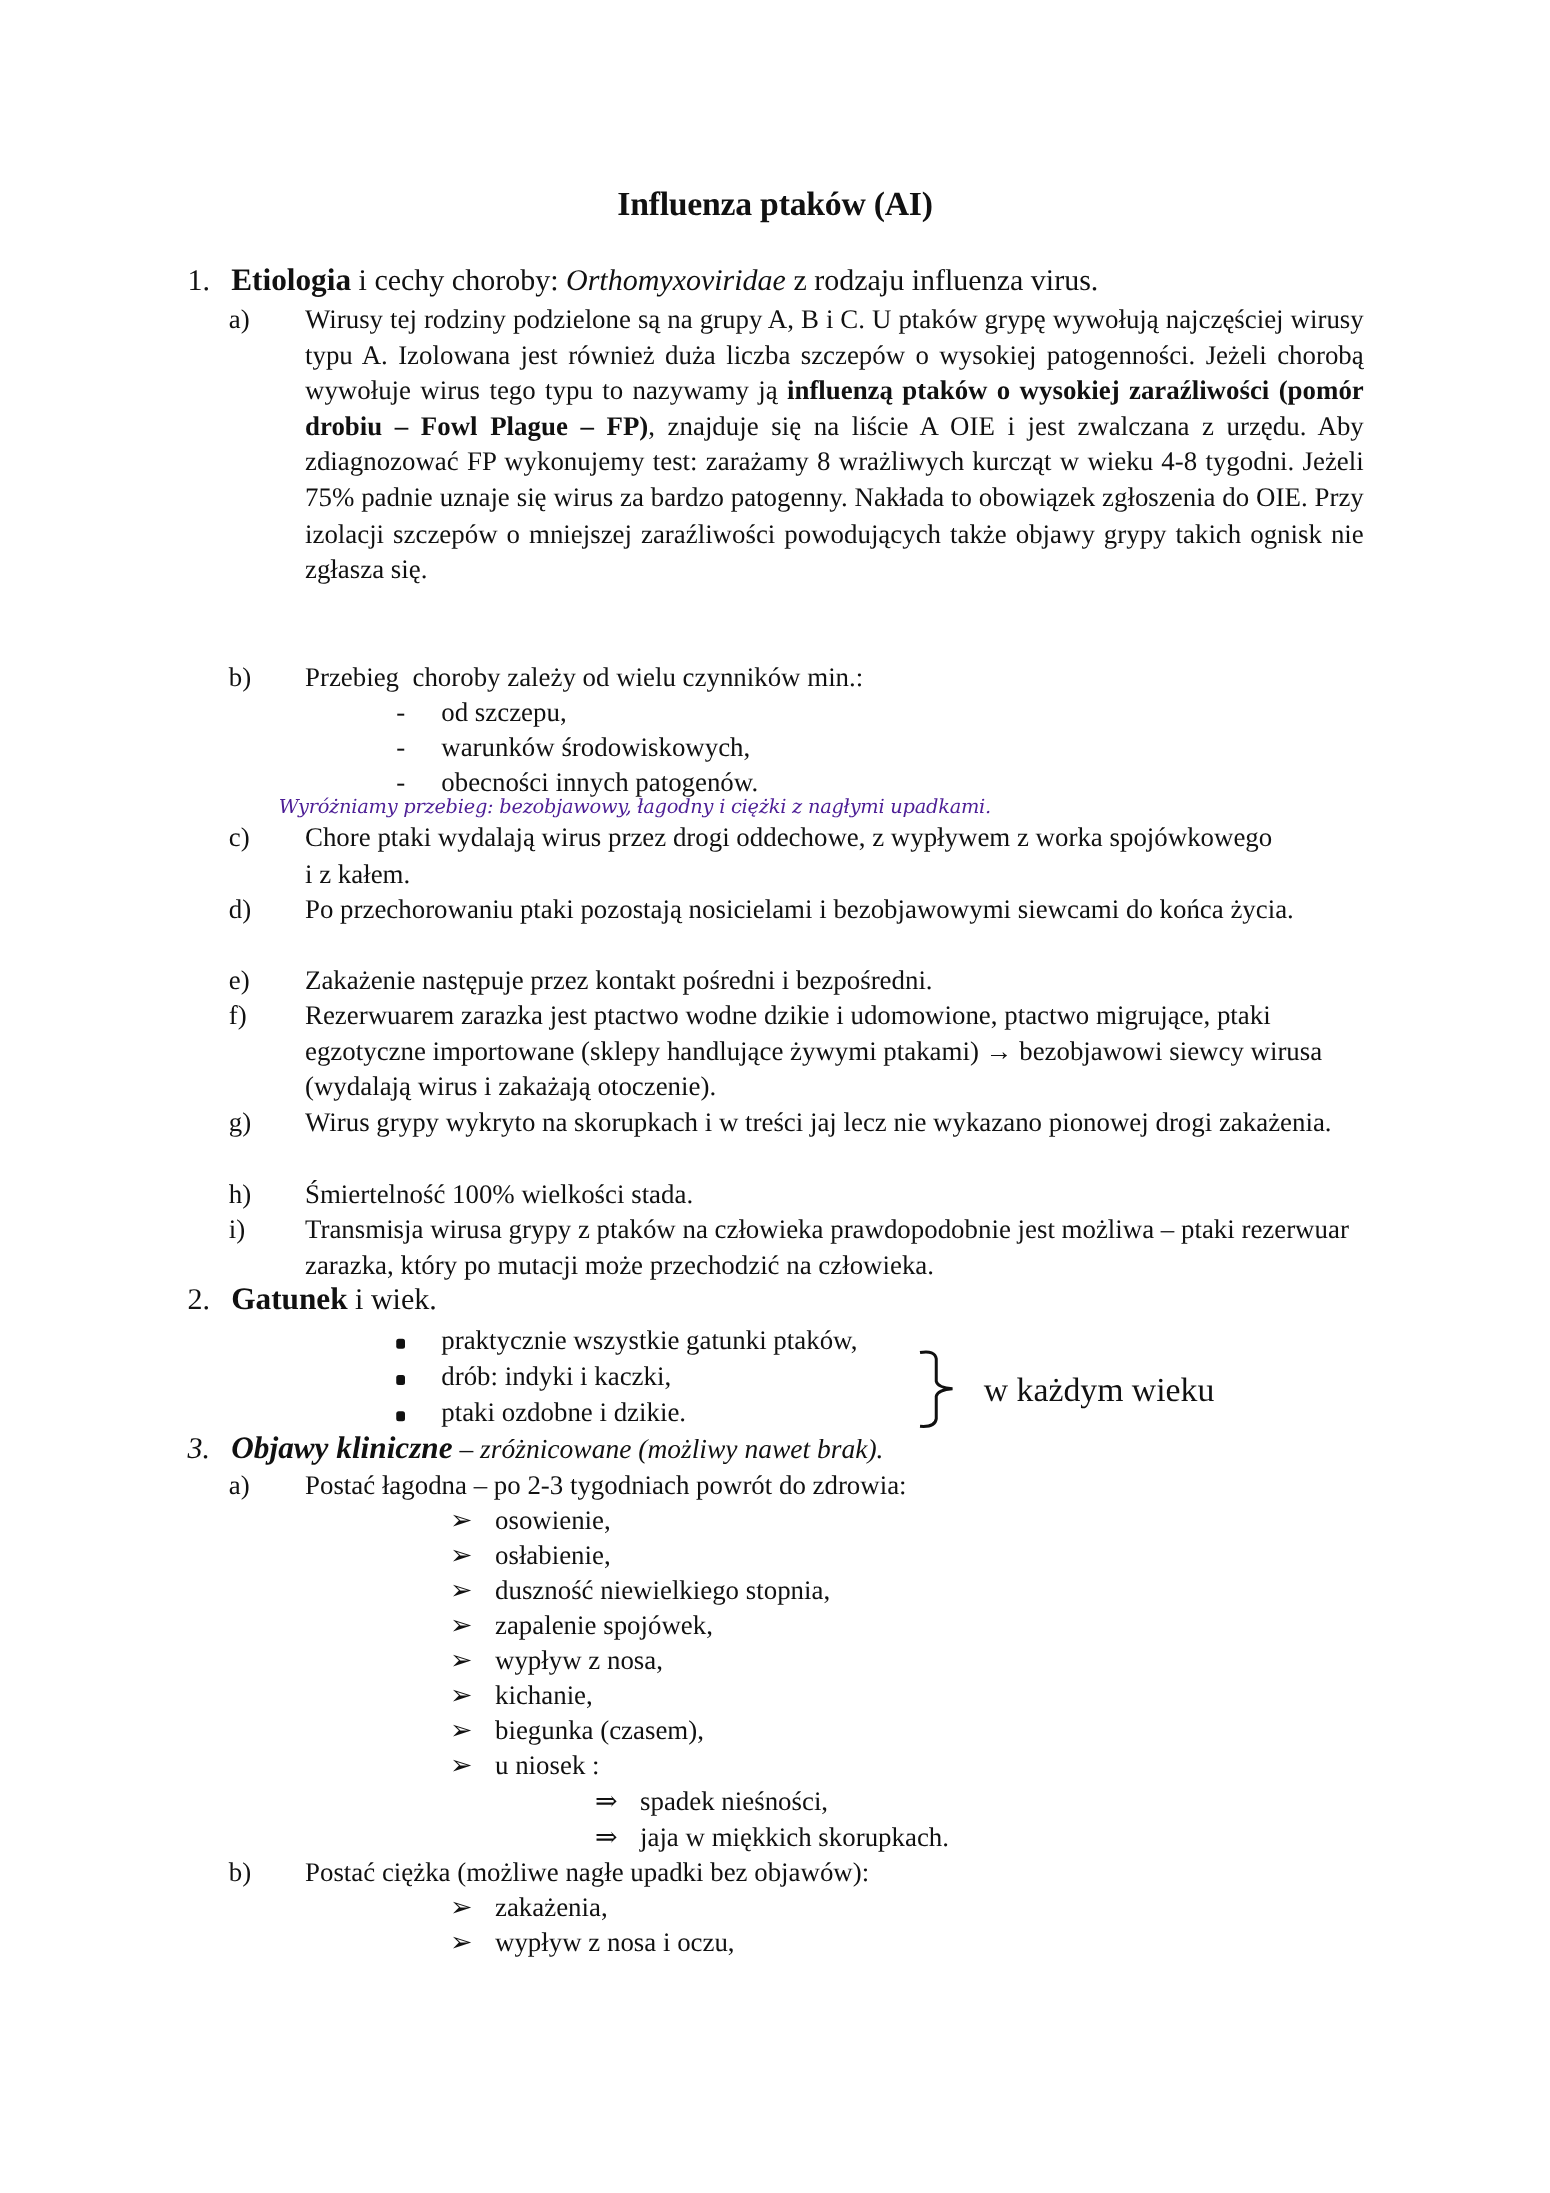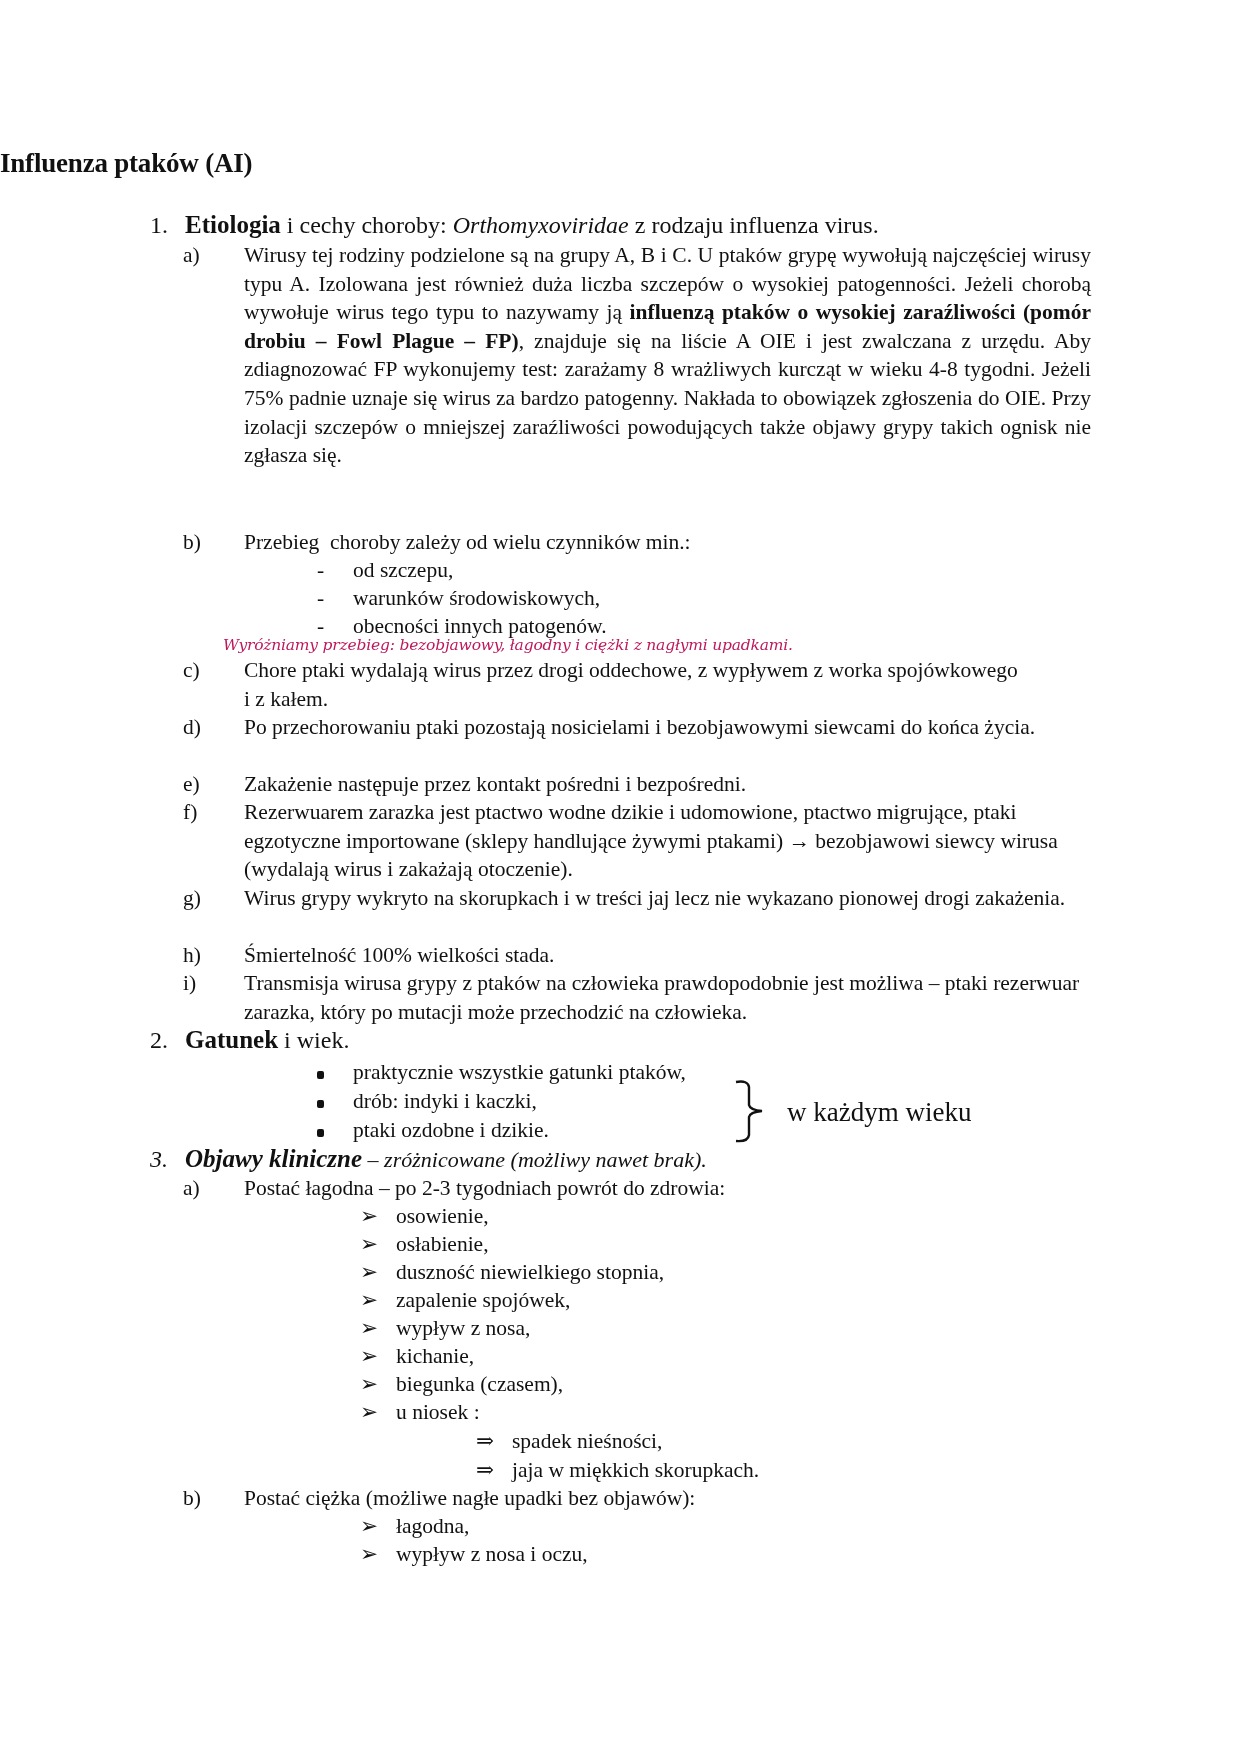--- a/index.html
+++ b/index.html
@@ -1,34 +1,34 @@
 <!DOCTYPE html>
 <html><head>
   <meta charset="utf-8">
   <style>
     html, body { margin: 0; padding: 0; background: #ffffff; }
     body { width: 1240px; height: 1754px; position: relative; overflow: hidden;
       font-family: "Liberation Serif", "DejaVu Serif", serif; color: #111; }
     .page { position: absolute; left: 0; top: 0; width: 1240px; height: 1754px; }
-    .title { position: absolute; top: 148px; left: 0; width: 1240px; 
+    .title { position: absolute; top: 148px; left: 0; width: 1240px; text-align: center;
       font-weight: bold; font-size: 27px; letter-spacing: -0.2px; }
     .sec { position: absolute; left: 150px; font-size: 24px; line-height: 28px; white-space: nowrap; }
     .sec .num { display: inline-block; width: 35px; }
     .sec .hd { font-weight: bold; font-size: 25px; }
     .item { position: absolute; left: 183px; width: 908px; font-size: 21.5px; line-height: 28.6px; }
     .item .lbl { position: absolute; left: 0; top: 0; }
     .item .txt { display: block; margin-left: 61px; }
     .justify { text-align: justify; }
     .b { font-weight: bold; }
     .i { font-style: italic; text-align: center; }
     .bul { position: absolute; font-size: 21.5px; line-height: 28.6px; white-space: nowrap; }
     .bul .m { position: absolute; left: 0; top: 0; }
     .bul .t { position: absolute; left: 36px; top: 0; }
     .note { position: absolute; left: 223px; top: 636px; font-family: "DejaVu Serif", serif;
-      font-style: italic; font-size: 15.5px; color: #be185d; letter-spacing: -0.2px; white-space: nowrap; }
+      font-style: italic; font-size: 15.5px; color: #4c1d95; letter-spacing: -0.2px; white-space: nowrap; }
     .brace { position: absolute; left: 734px; top: 1075px; width: 34px; height: 70px; }
     .brace-label { position: absolute; left: 787px; top: 1097px; font-size: 27px; white-space: nowrap; }
     .dot { display: inline-block; width: 7px; height: 8px; background: #111; border-radius: 2px; margin-top: 11px; }
   </style>
 </head>
 <body>
 
 <div class="page">
 
   <div class="title">Influenza ptaków (AI)</div>
@@ -159,20 +159,20 @@
       <span class="m">⇒</span>
       <span class="t">jaja w miękkich skorupkach.</span>
     </div>
 
   <div class="item" style="top:1484px;">
     <span class="lbl">b)</span>
     <span class="txt">Postać ciężka (możliwe nagłe upadki bez objawów):</span>
   </div>
   <div class="bul" style="left:360px; top:1512px;">
       <span class="m">➢</span>
-      <span class="t">łagodna,</span>
+      <span class="t">zakażenia,</span>
     </div>
   <div class="bul" style="left:360px; top:1540px;">
       <span class="m">➢</span>
       <span class="t">wypływ z nosa i oczu,</span>
     </div>
 
 </div>
 
 </body></html>

